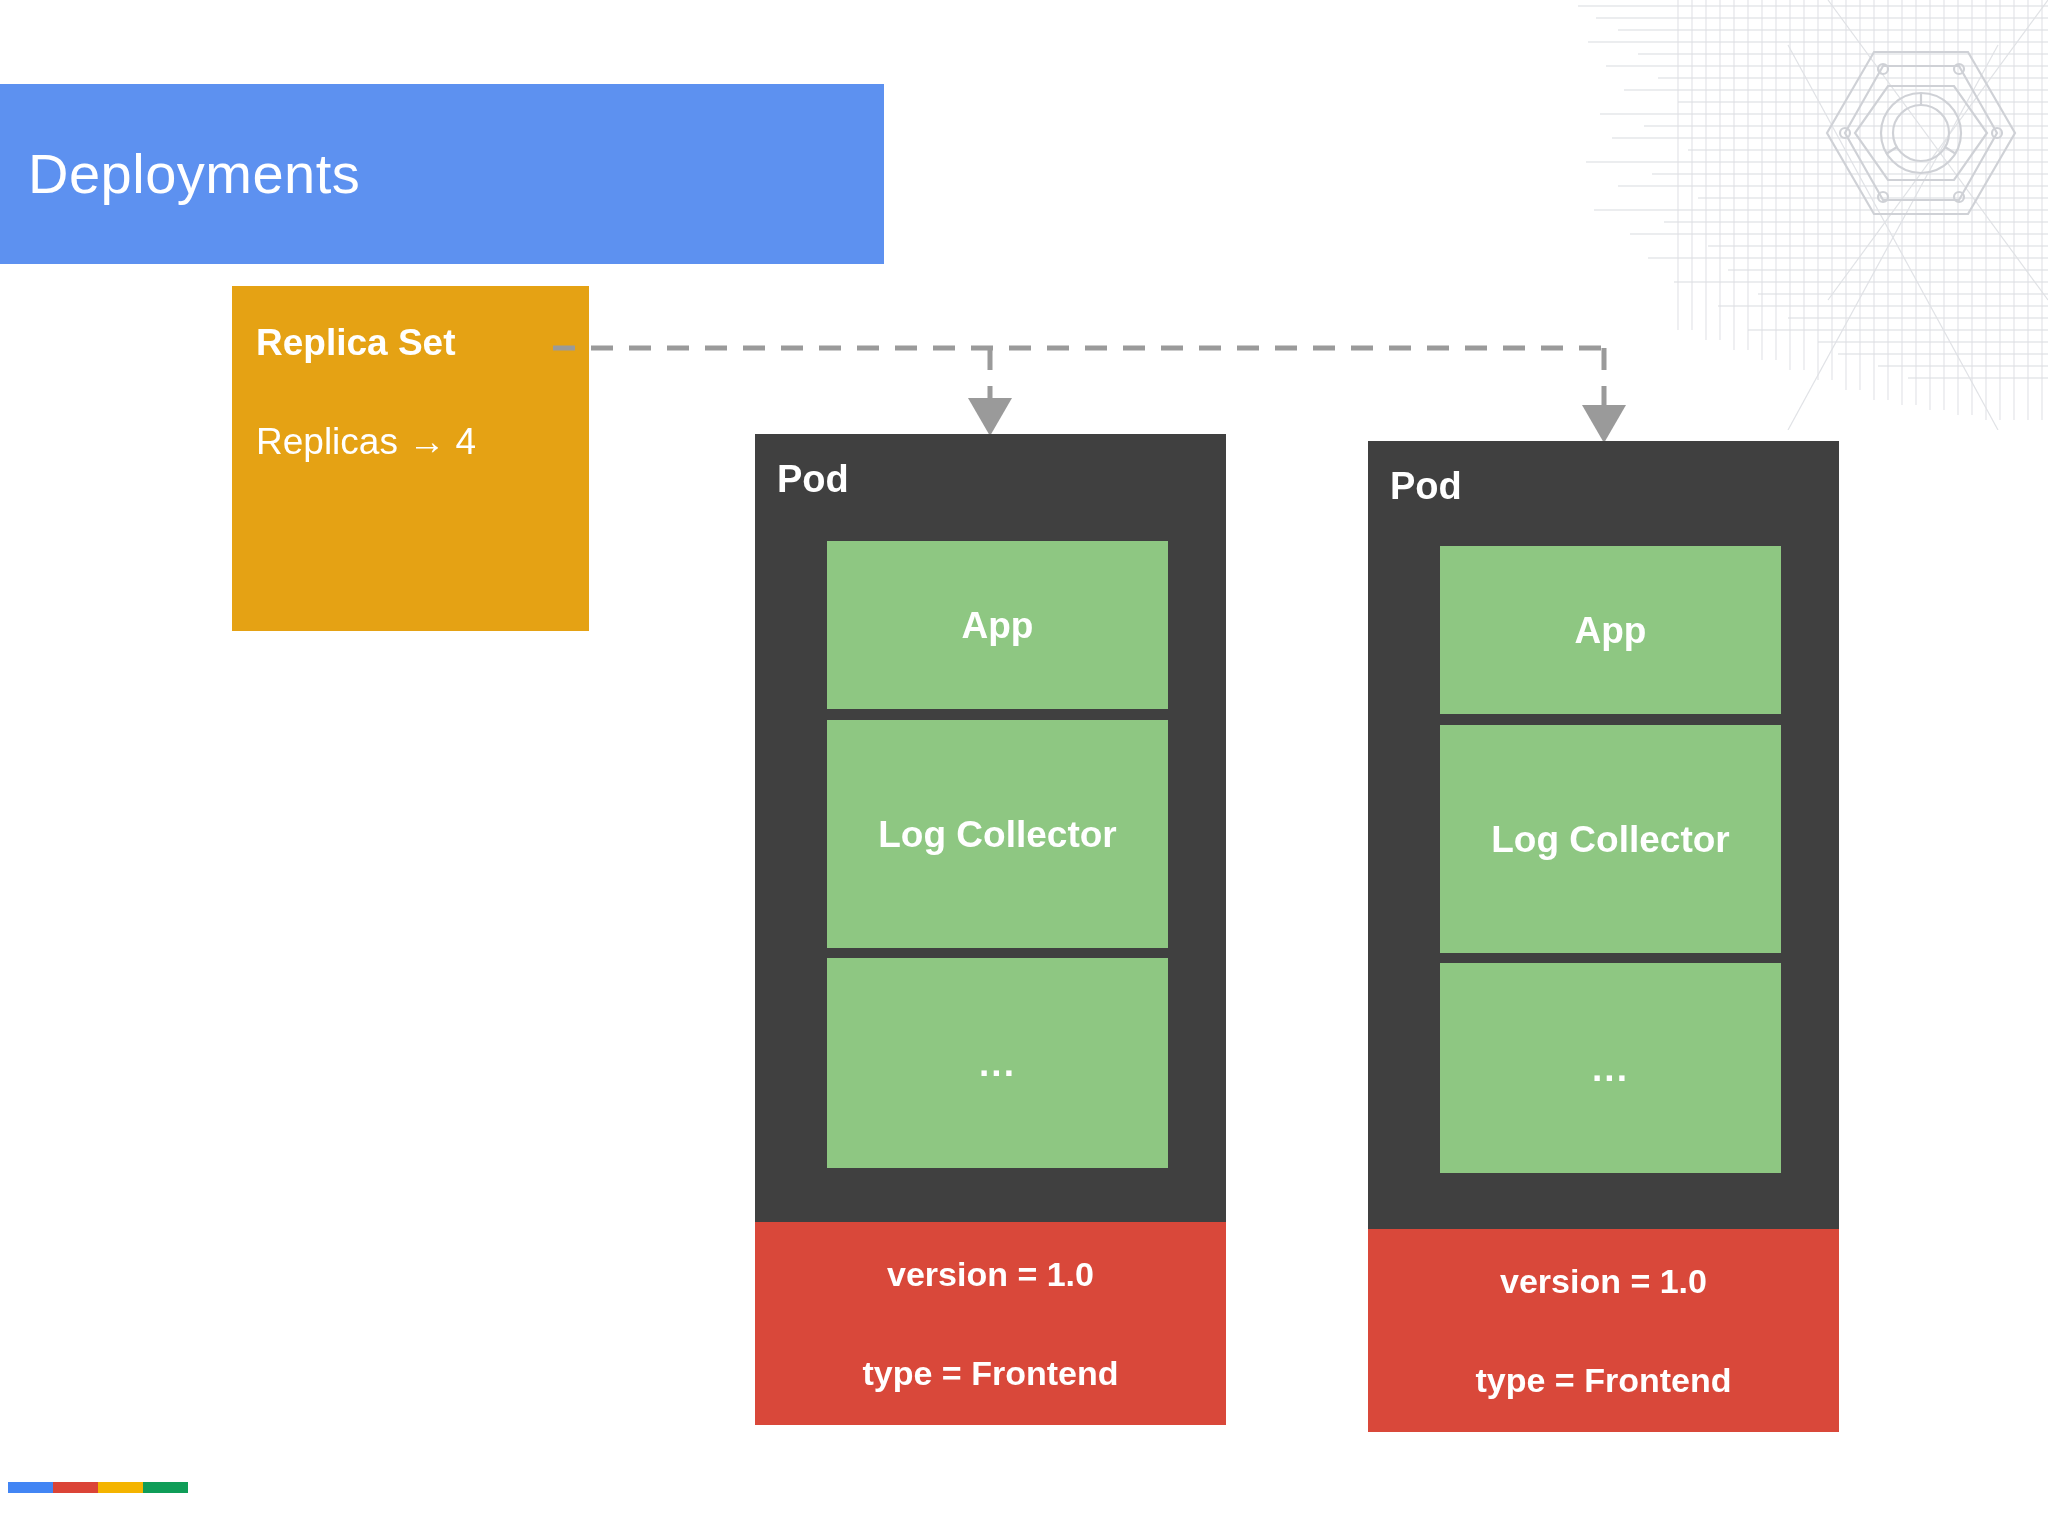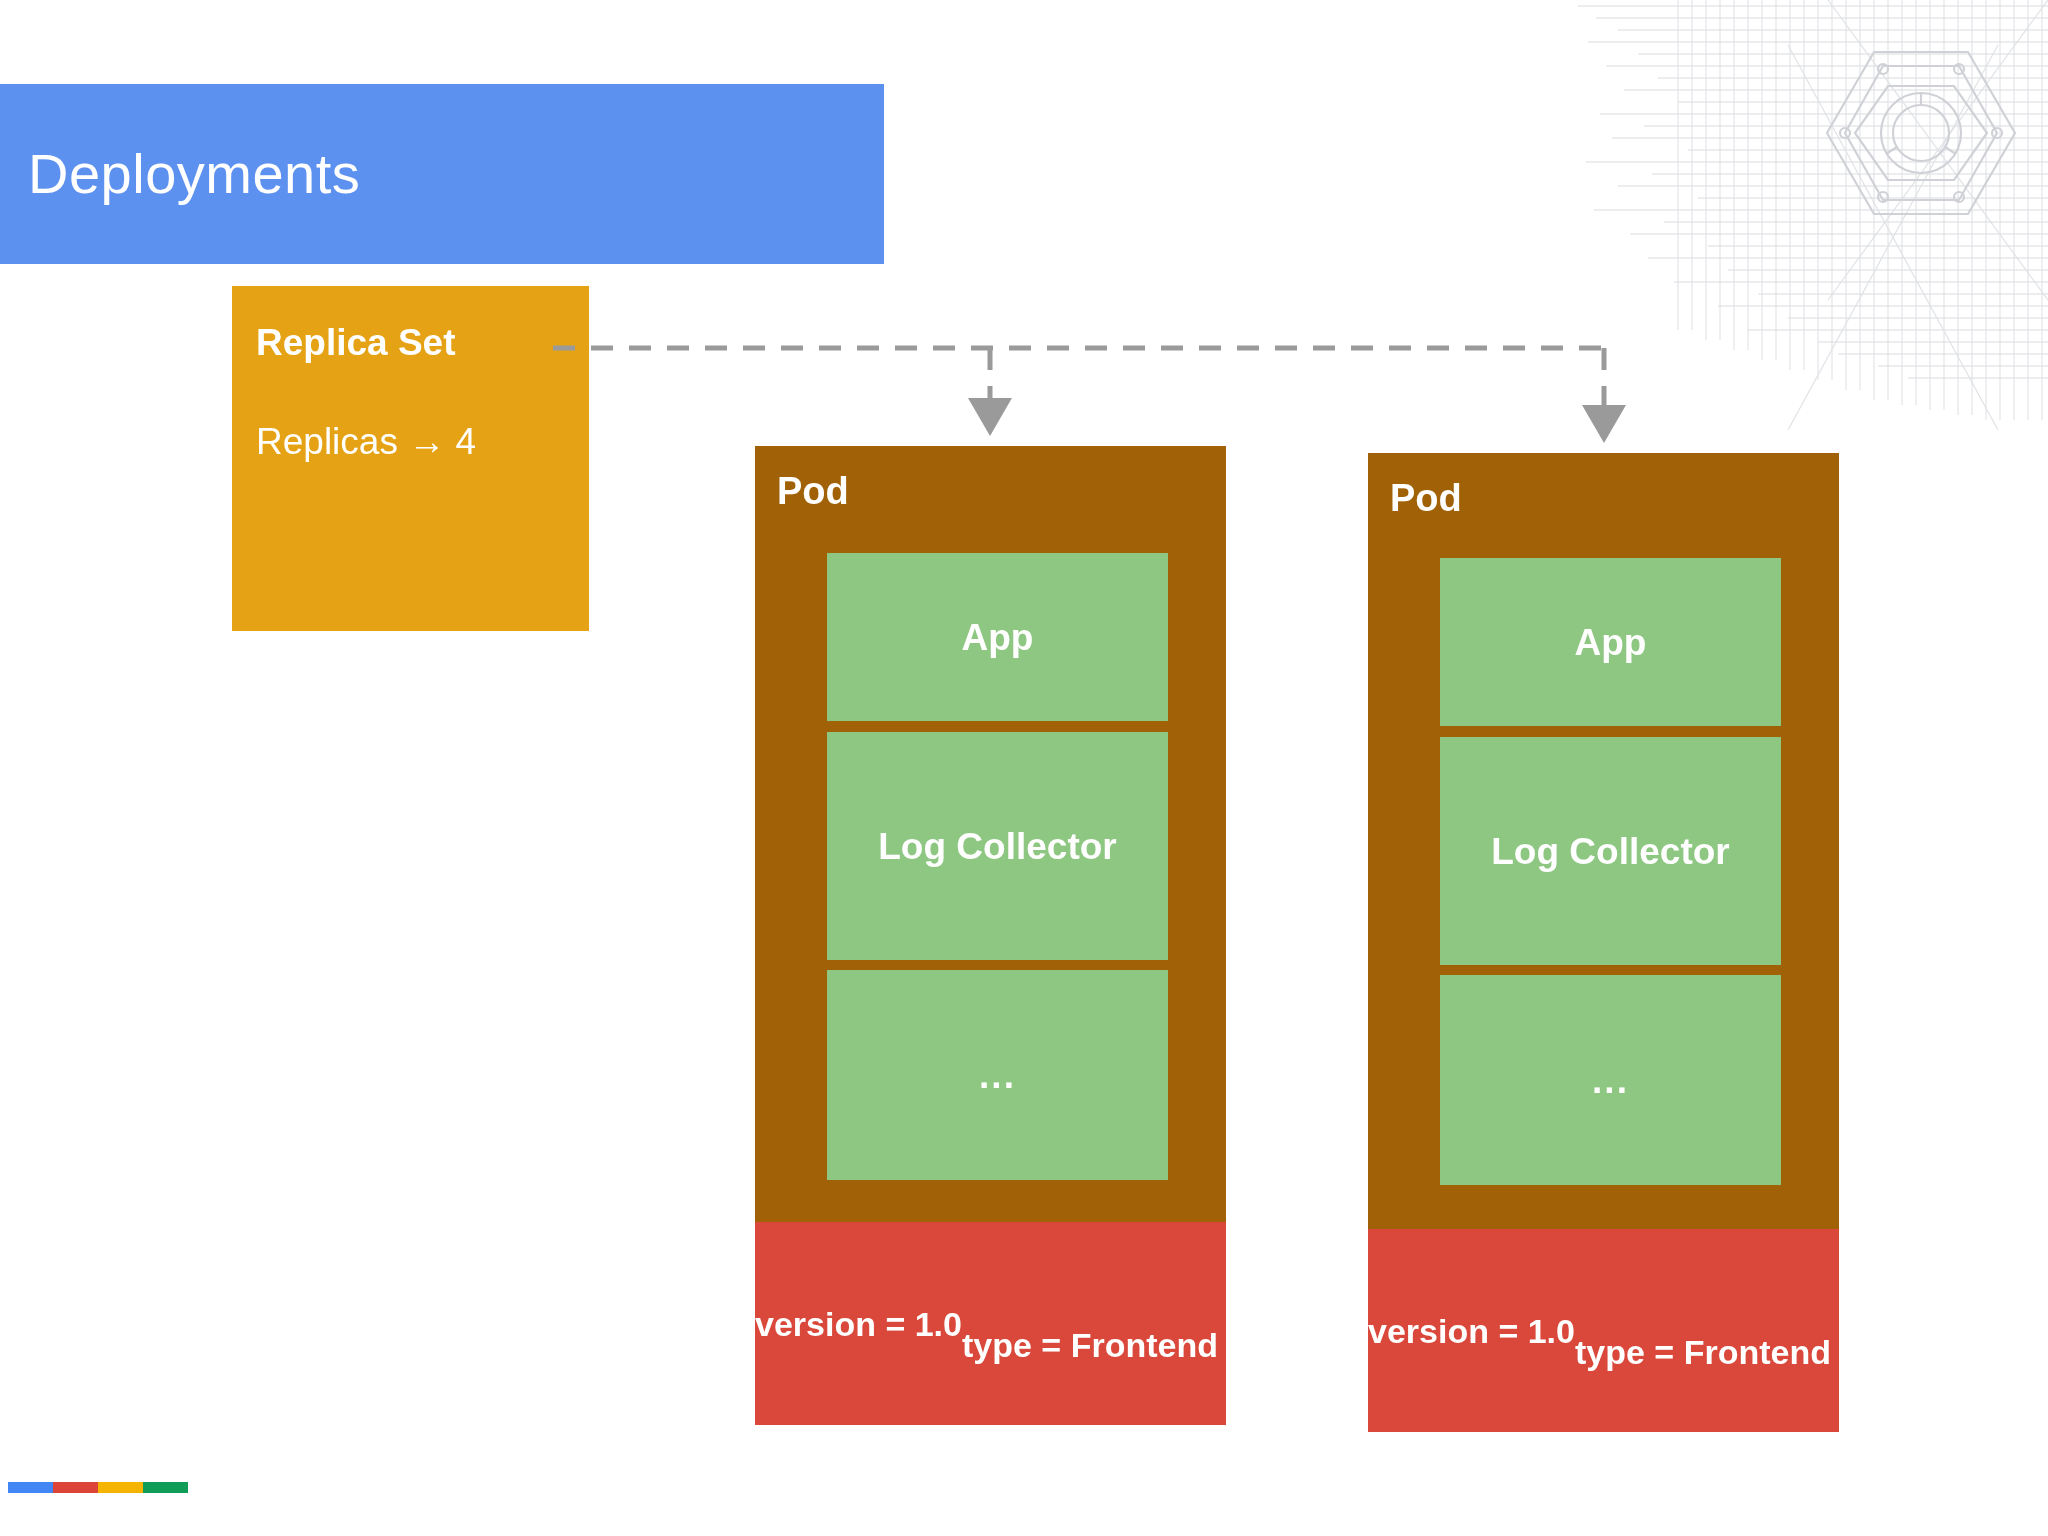--- a/index.html
+++ b/index.html
@@ -84,22 +84,21 @@
     left: 0;
     top: 0;
     width: 2048px;
     height: 1536px;
     pointer-events: none;
   }
 
   
   .pod {
     position: absolute;
-    background: #a16207;
-    margin-top: 12px;
+    background: #404040;
   }
   .pod-1 { left: 755px; top: 434px; width: 471px; height: 788px; }
   .pod-2 { left: 1368px; top: 441px; width: 471px; height: 788px; }
 
   .pod-title {
     position: absolute;
     left: 22px;
     top: 26px;
     color: #ffffff;
     font-size: 38px;
@@ -132,22 +131,24 @@
   .container-label.dots {
     font-size: 37px;
     letter-spacing: 2px;
   }
 
   
   .label-band {
     position: absolute;
     background: #d9483a;
     display: flex;
-    flex-direction: row;
+    flex-direction: column;
     align-items: center;
+    justify-content: center;
+    gap: 23px;
   }
   .band-1 { left: 755px; top: 1222px; width: 471px; height: 203px; }
   .band-2 { left: 1368px; top: 1229px; width: 471px; height: 203px; }
 
   .band-line {
     color: #ffffff;
     font-size: 34px;
     font-weight: bold;
     line-height: 1;
   }

